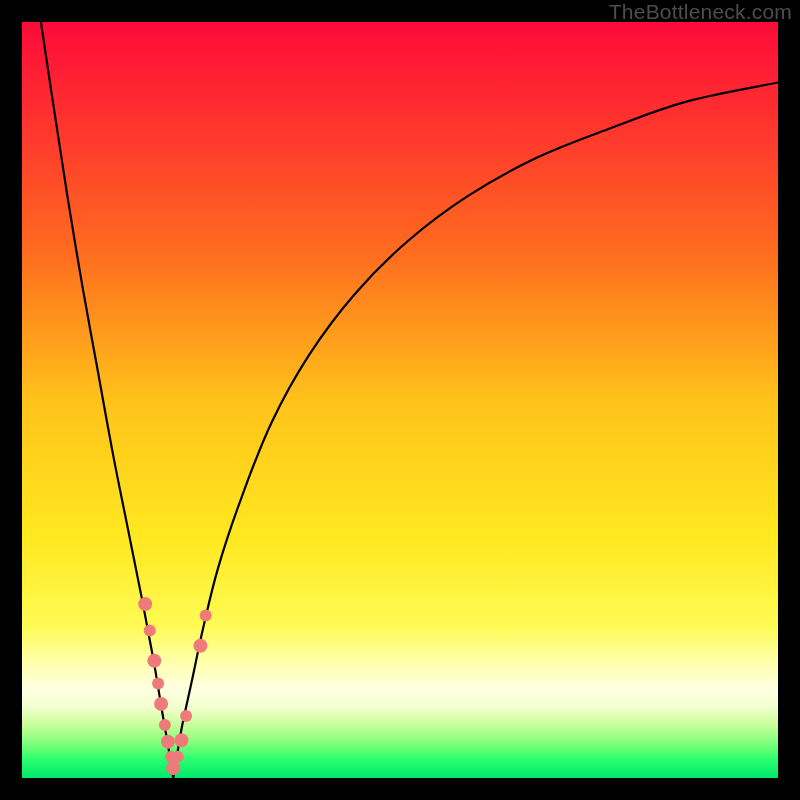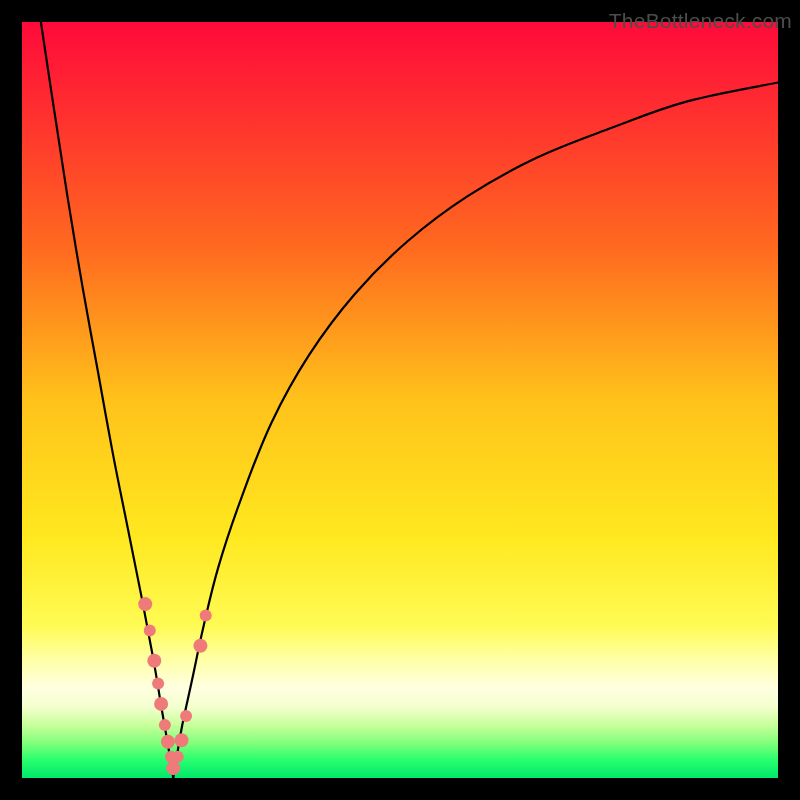--- a/index.html
+++ b/index.html
@@ -22,21 +22,21 @@
   .plot {
     position: absolute;
     left: 22px;
     top: 22px;
     width: 756px;
     height: 756px;
     overflow: hidden;
   }
   .watermark {
     position: absolute;
-    top: 9px;
+    top: 0;
     right: 8px;
     color: #4d4d4d;
     font-size: 21px;
     font-weight: 400;
     letter-spacing: 0.2px;
     font-family: Arial, Helvetica, sans-serif;
   }
   svg { display: block; }
 </style>
 </head>

